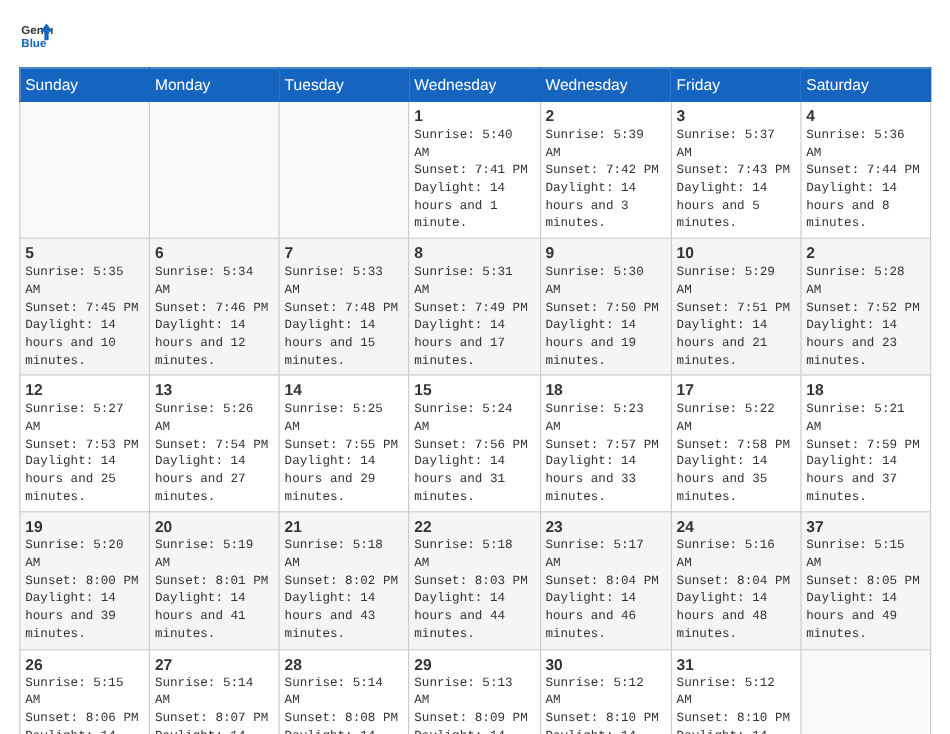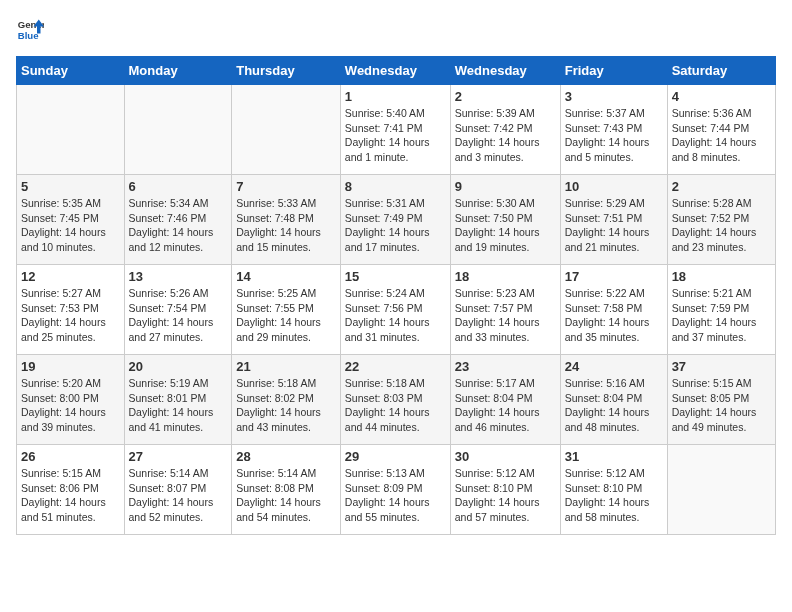--- a/index.html
+++ b/index.html
@@ -40,21 +40,21 @@
     }
     table {
       width: 100%;
       border-collapse: collapse;
       border: 1px solid #ccc;
     }
     thead th {
       background: #1565c0;
       color: #fff;
       font-size: 13px;
-      font-weight: bold;
+      font-weight: normal;
       padding: 6px 4px;
       text-align: left;
       border: 1px solid #1565c0;
     }
     tbody td {
       border: 1px solid #ccc;
       vertical-align: top;
       padding: 4px;
       font-size: 11px;
       color: #333;
@@ -63,20 +63,21 @@
     }
     .day-num {
       font-weight: bold;
       font-size: 13px;
       margin-bottom: 2px;
     }
     .day-info {
       font-size: 10.5px;
       line-height: 1.4;
       color: #333;
+      font-family: Liberation Mono, monospace;
     }
     tbody tr:nth-child(odd) td {
       background: #fff;
     }
     tbody tr:nth-child(even) td {
       background: #f5f5f5;
     }
     .empty { background: #f9f9f9 !important; }
   </style>
 </head>
@@ -94,21 +95,21 @@
     <div class="calendar-title"></div>
     <div class="calendar-subtitle"></div>
   </div>
 </div>
 
 <table>
   <thead>
     <tr id="header-row">
         <th>Sunday</th>
         <th>Monday</th>
-        <th>Thursday</th>
+        <th>Tuesday</th>
         <th>Wednesday</th>
         <th>Wednesday</th>
         <th>Friday</th>
         <th>Saturday</th>
       </tr>
   </thead>
   <tbody id="calendar-body">
   <tr>
         <td class="empty"></td>
         <td class="empty"></td>

